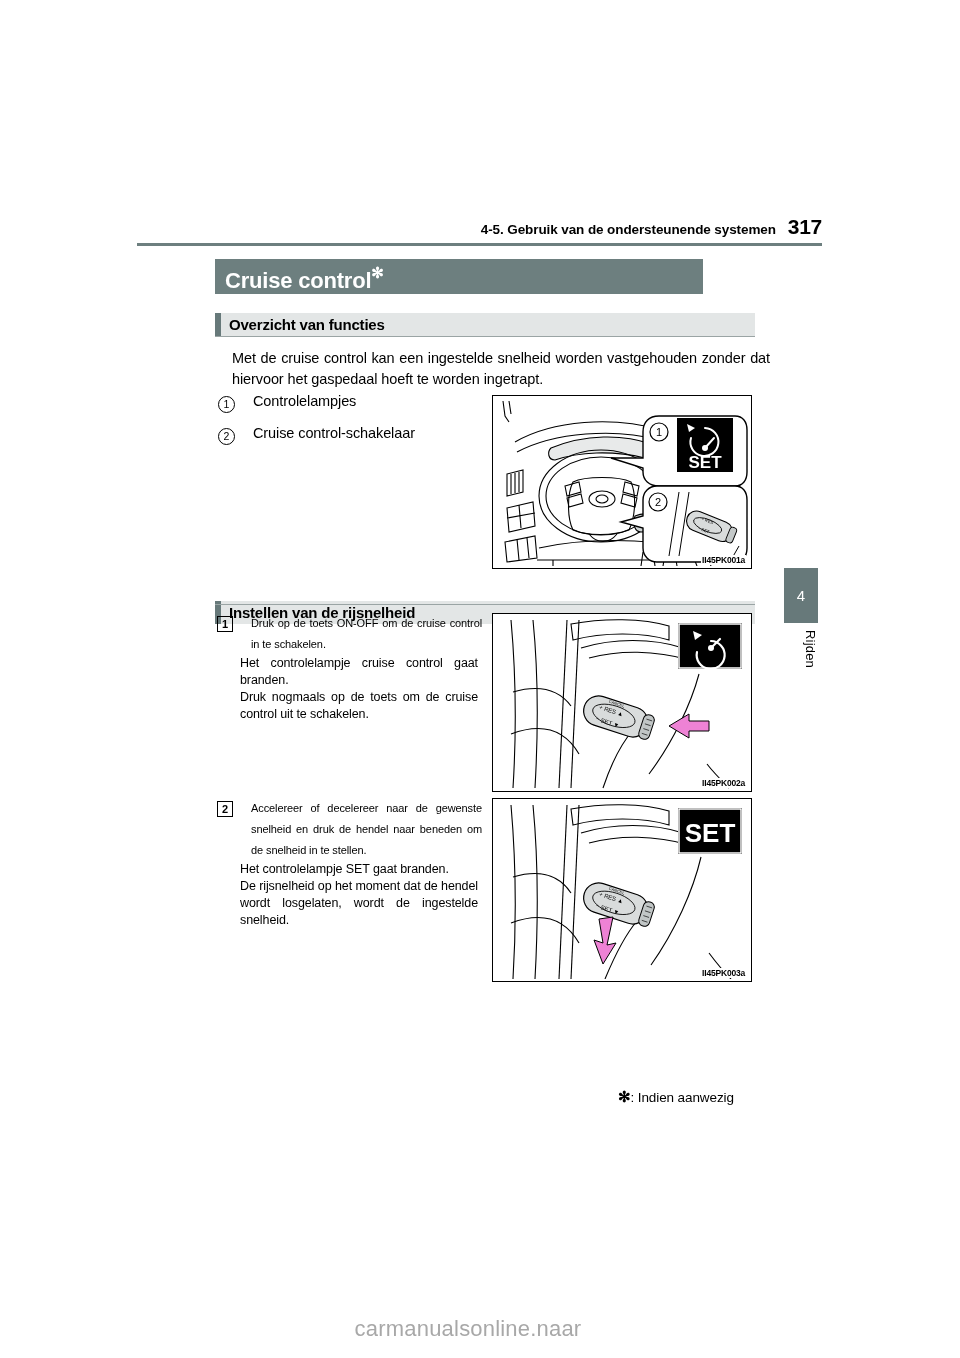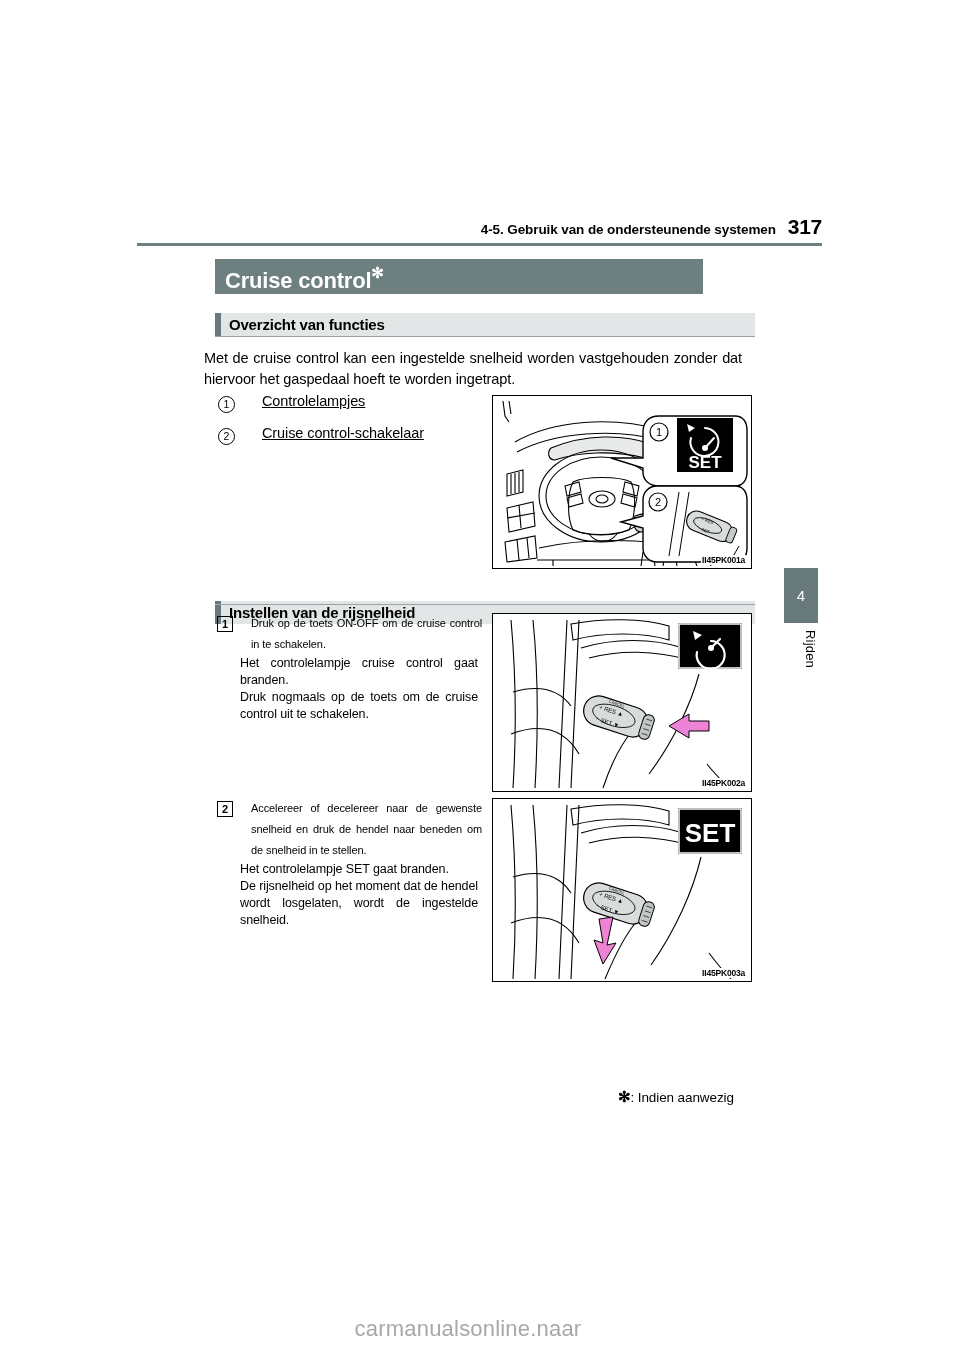--- a/index.html
+++ b/index.html
@@ -108,21 +108,21 @@
   }
 
   #sec1 { left: 215px; top: 313px; width: 540px; }
   #sec1-ul { left: 215px; top: 336px; width: 540px; }
   #sec2 { left: 215px; top: 581px; width: 540px; margin-top: 20px; }
   #sec2-ul { left: 215px; top: 604px; width: 540px; }
 
   
   .intro {
     position: absolute;
-    left: 204px;
+    left: 232px;
     top: 348px;
     width: 538px;
     font-size: 14.5px;
     line-height: 21px;
     text-align: justify;
     text-align-last: left;
     letter-spacing: -0.1px;
   }
 
   
@@ -143,23 +143,22 @@
     border: 1.2px solid #000;
     border-radius: 50%;
     font-size: 10.5px;
     line-height: 15px;
     text-align: center;
     flex: 0 0 auto;
     margin-top: 3px;
   }
   .callout-label {
     font-size: 14.5px;
-    margin-left: 27px;
+    margin-left: 18px;
     letter-spacing: -0.1px;
-    text-decoration: underline;
   }
 
   
   .step {
     position: absolute;
     width: 265px;
   }
   #step1 { left: 217px; top: 613px; }
   #step2 { left: 217px; top: 798px; }
 

